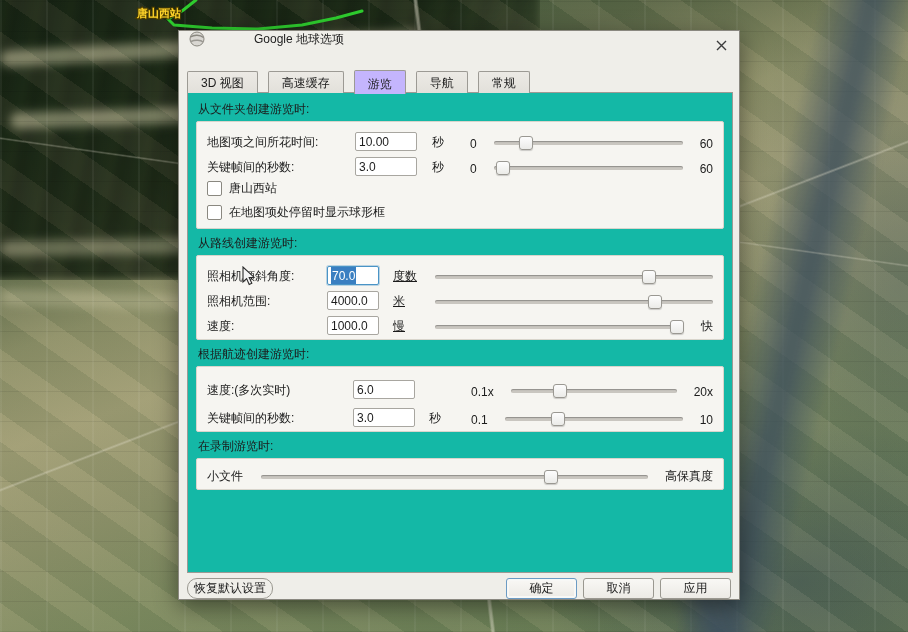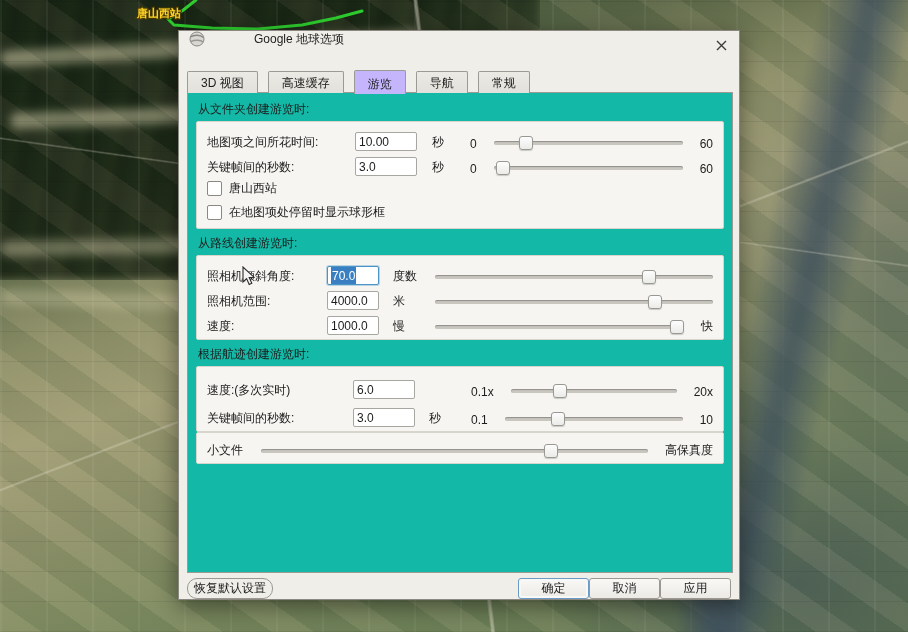--- a/index.html
+++ b/index.html
@@ -65,37 +65,37 @@
   .chkrow{display:flex;align-items:center;height:24px;padding:0 8px;}
   .lbl{width:140px;flex:none;}
   .lbl-p{width:112px;flex:none;}
   .lbl-t{width:138px;flex:none;}
   .inp{flex:none;height:17px;border:1px solid #a8a6a0;border-radius:2px;background:#fff;
     padding:0 3px;display:flex;align-items:center;overflow:hidden;white-space:nowrap;}
   .inp.w54{width:54px;} .inp.w44{width:44px;}
   .inp.focused{border-color:#4a94c6;box-shadow:0 0 0 1px rgba(74,148,198,.35);}
   .sel{background:#3a7fc1;color:#fff;padding:17px 1px;}
   .unit{flex:none;margin:0 6px 0 7px;}
-  .unit.wp{width:28px;margin-left:6px;}
+  .unit.wp{width:28px;margin-left:6px;text-decoration:underline;}
   .unit.wt{width:16px;margin-left:6px;}
   .minl{flex:none;margin:0 9px 0 12px;}
   .maxl{flex:none;margin-left:9px;}
   .checkbox{width:13px;height:13px;border:1px solid #8a8880;border-radius:2px;background:#fff;margin-right:7px;flex:none;}
 
   .slider{position:relative;height:16px;flex:1;min-width:40px;}
   .track{position:absolute;top:6px;left:0;right:0;height:4px;border-radius:2px;background:#c9c6c0;box-shadow:inset 0 1px 1px rgba(0,0,0,.28);}
   .fill{height:100%;border-radius:2px;background:#4a94c6;}
   .handle{position:absolute;top:1px;width:14px;height:14px;box-sizing:border-box;
     background:linear-gradient(#fdfdfd,#ebebe8);border:1px solid #9a9892;border-radius:3px;box-shadow:0 1px 1px rgba(0,0,0,.18);}
 
   .footer{position:absolute;left:8px;right:8px;top:546px;height:22px;display:flex;align-items:center;}
   .btn{height:21px;box-sizing:border-box;border:1px solid #9a9890;border-radius:3px;
     background:linear-gradient(#f9f8f5,#eceae5);display:flex;align-items:center;justify-content:center;font-size:12px;color:#1c1c1c;}
   .btn-restore{padding:0 6px;border-radius:10px;background:#efeee9;}
-  .btn-right{width:71px;margin-left:0;}
+  .btn-right{width:71px;margin-left:6px;}
   .btn.default{border-color:#6b9bc4;box-shadow:inset 0 0 0 2px #f8f8f6;}
   .spacer{flex:1;}
 
   .cursor{position:absolute;left:242px;top:266px;z-index:50;pointer-events:none;}
 </style>
 </head>
 <body>
 
 <div class="stage">
 
@@ -240,20 +240,21 @@
           <span class="unit wt">秒</span>
           <span class="minl">0.1</span>
           <span class="slider">
             <span class="track"><span class="fill" style="width: 30%;"></span></span>
             <span class="handle" style="left: calc(30% - 7px);"></span>
           </span>
           <span class="maxl">10</span>
         </div>
       </div>
 
+      <div class="sec-h">在录制游览时:</div>
       <div class="group">
         <div class="row" style="height:22px;">
           <span style="margin-right:10px;">小文件</span>
           <span class="slider">
             <span class="track"><span class="fill" style="width: 75%;"></span></span>
             <span class="handle" style="left: calc(75% - 7px);"></span>
           </span>
           <span class="maxl">高保真度</span>
         </div>
       </div>

